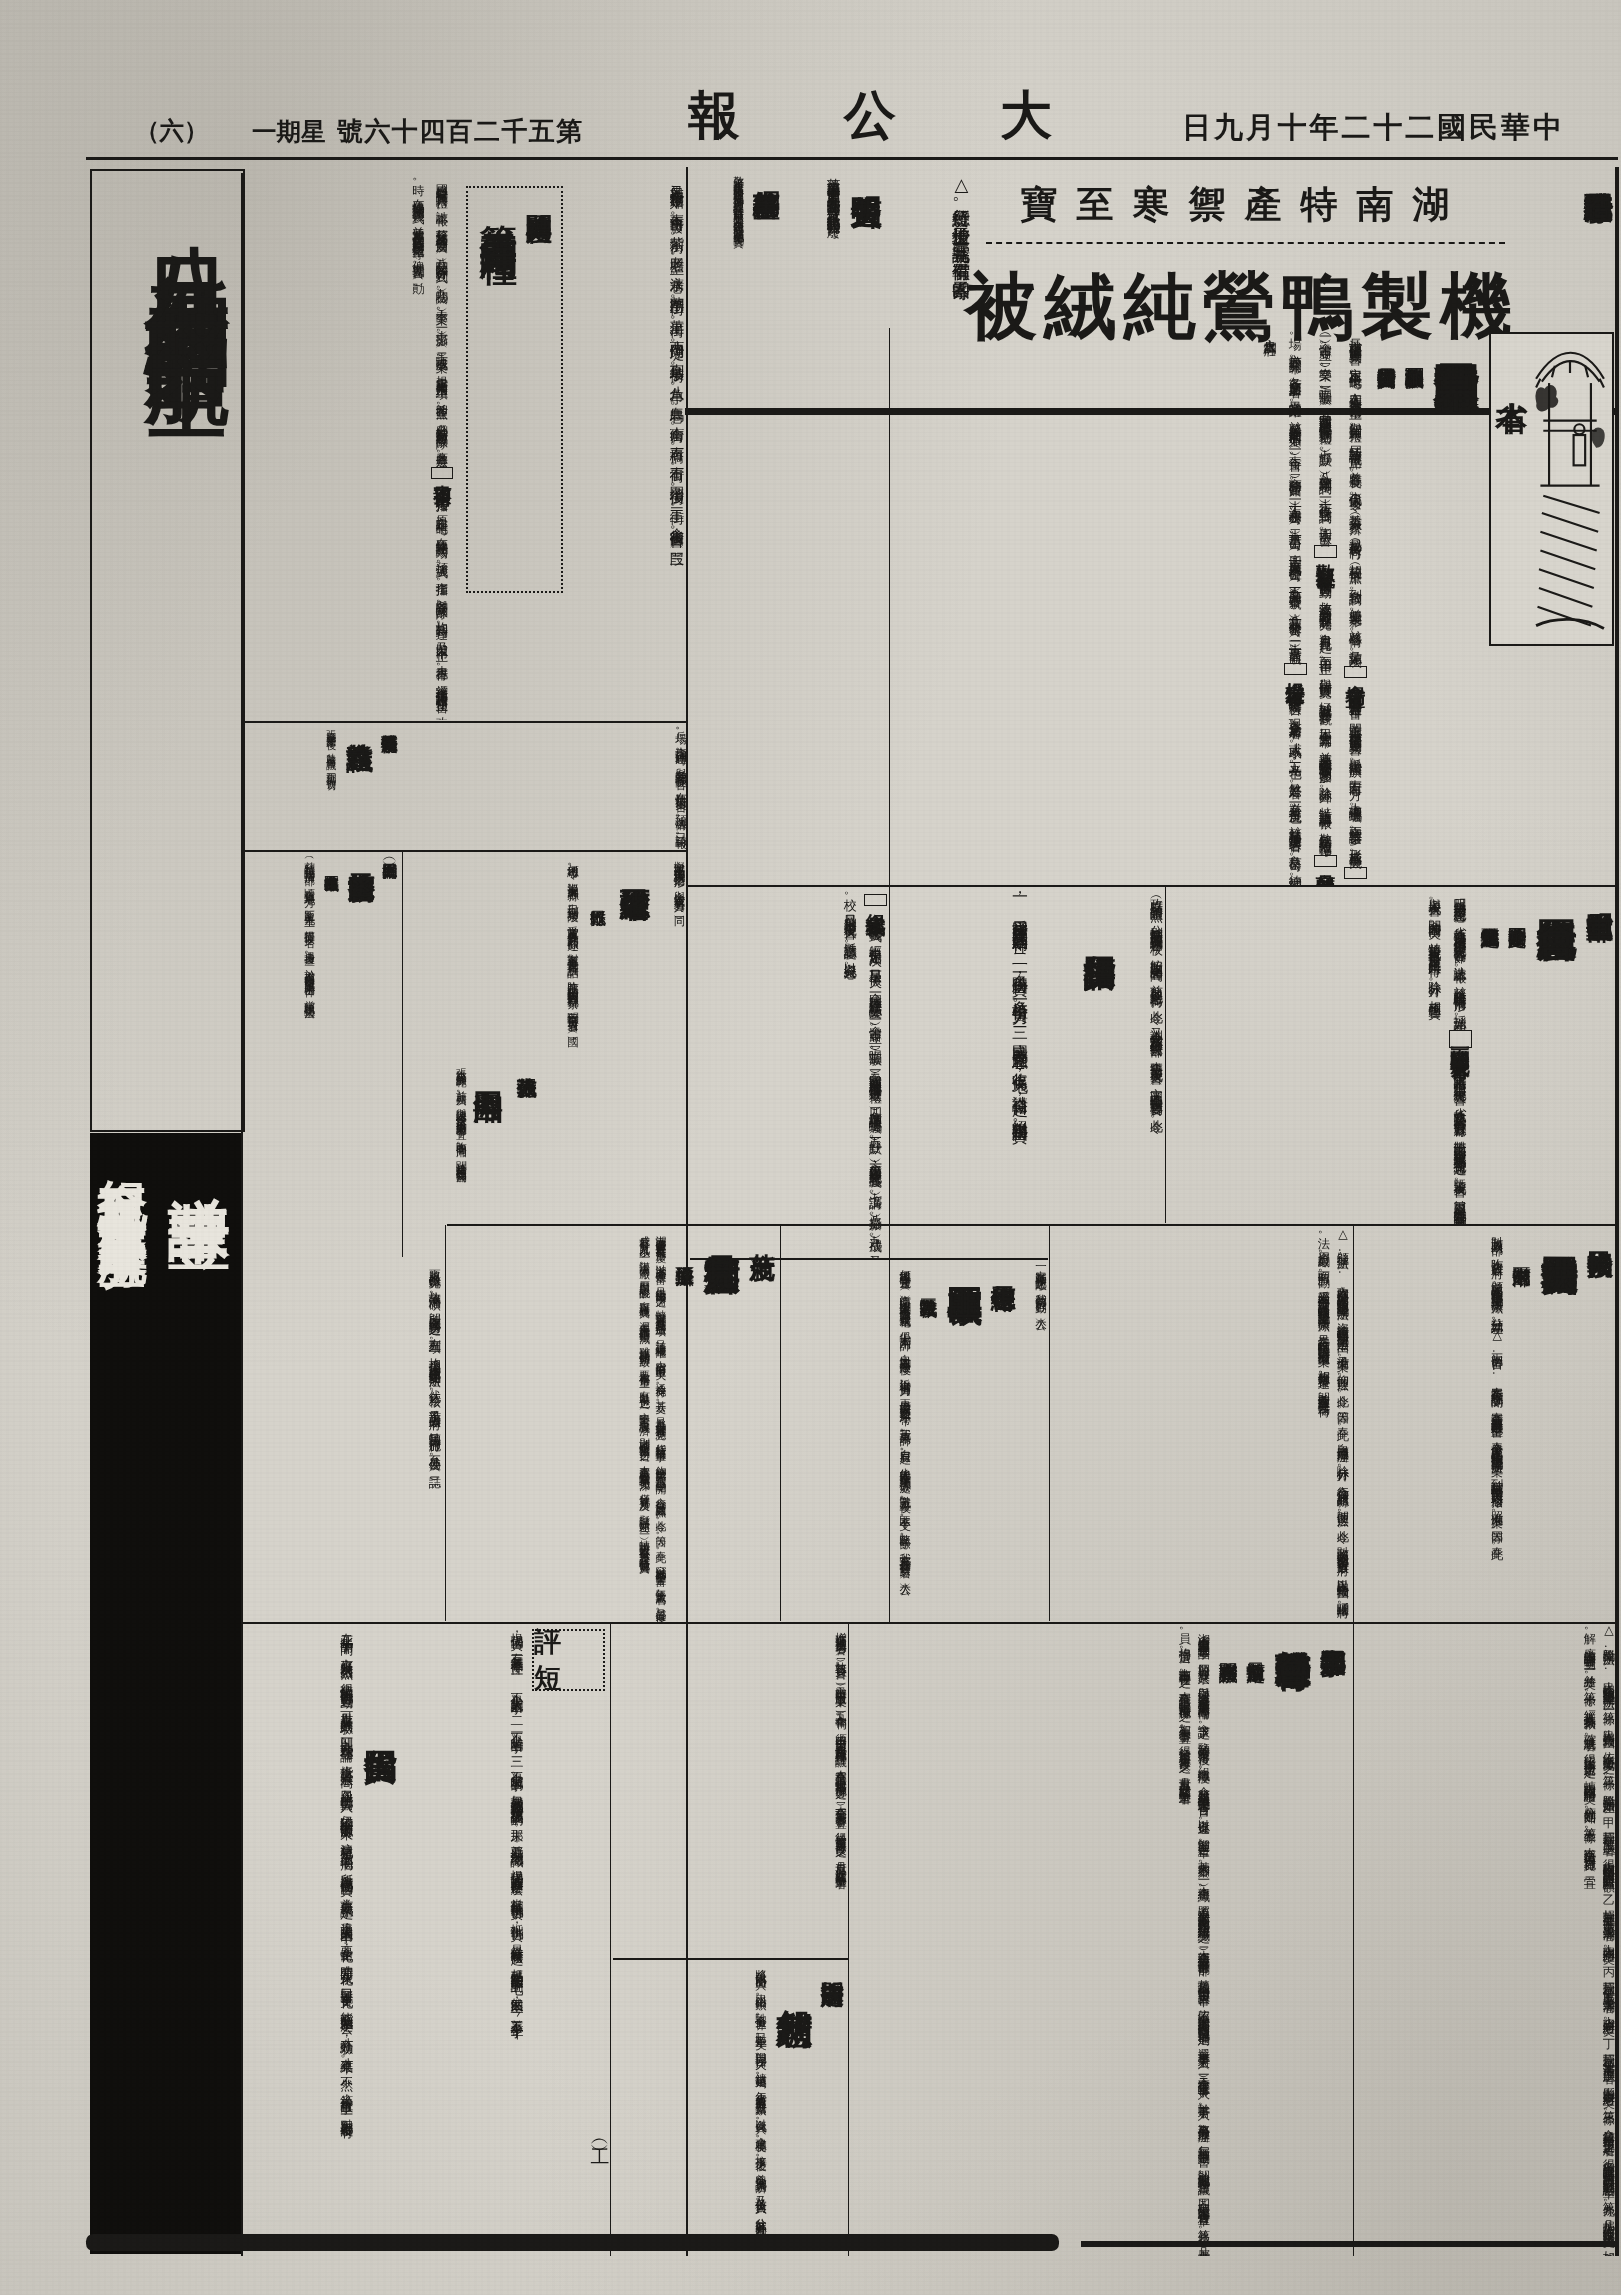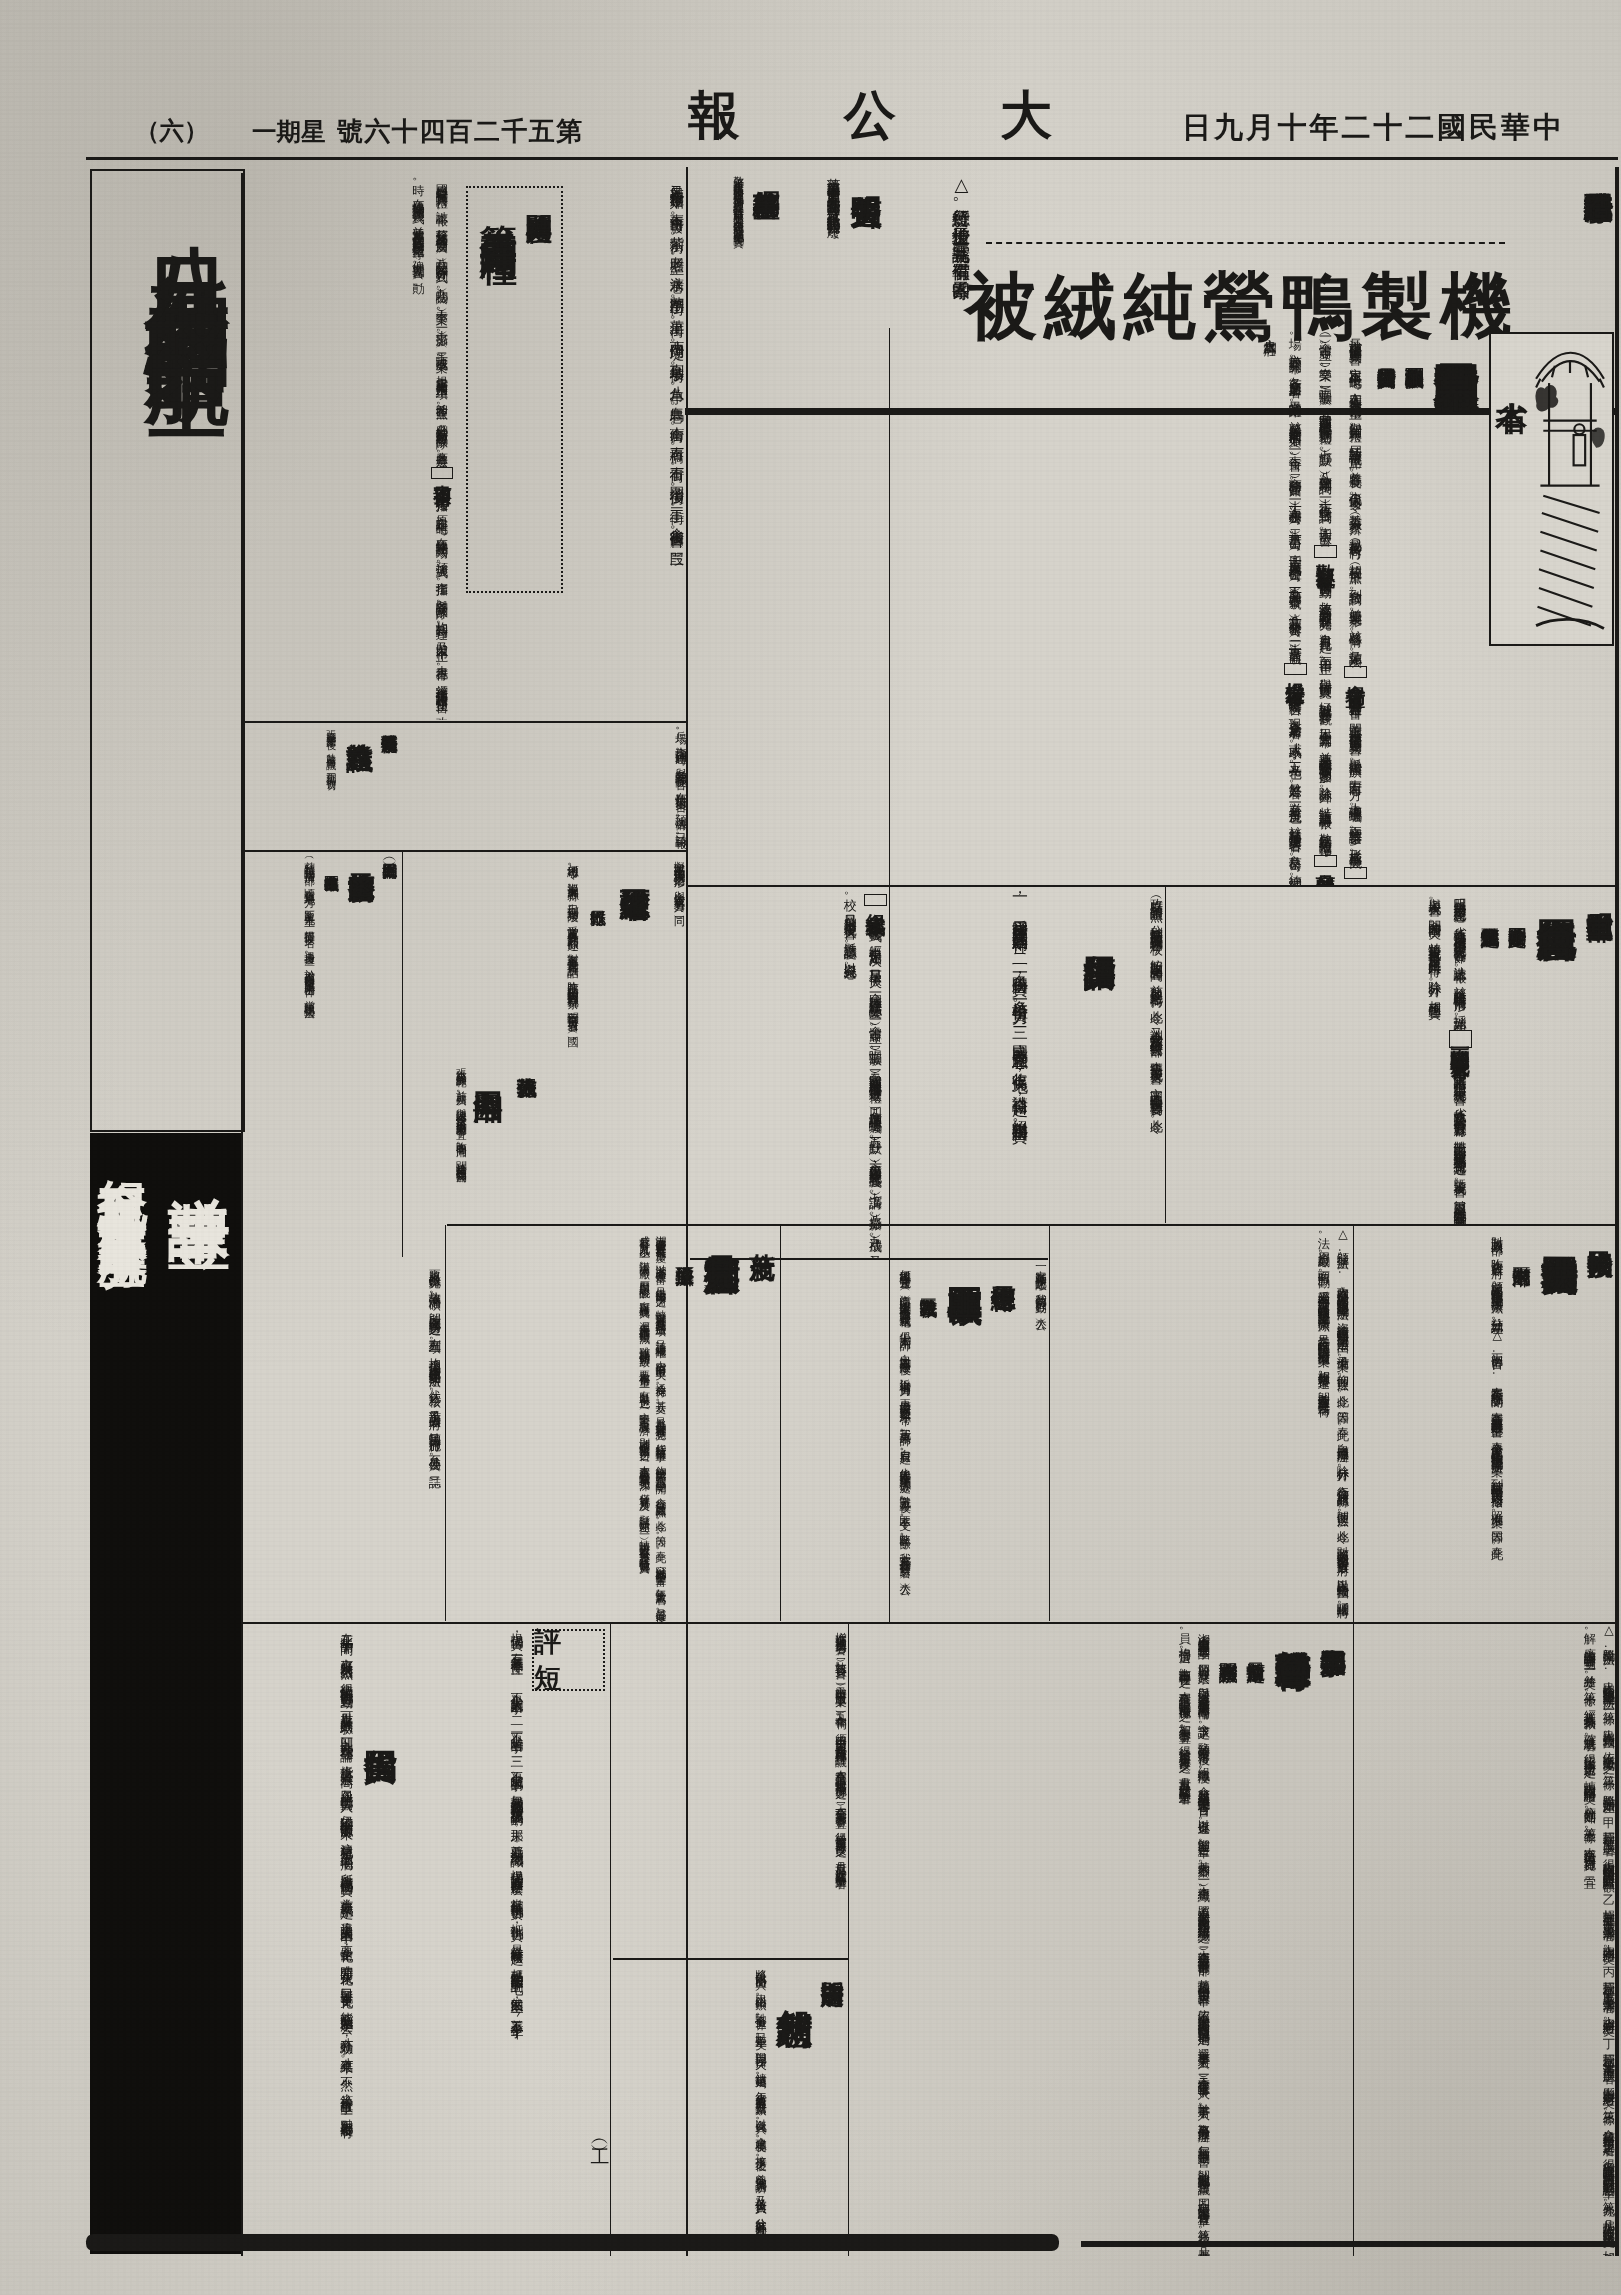--- a/index.html
+++ b/index.html
@@ -50,20 +50,21 @@
   <div class="blk blackad" style="left:90px;top:1133px;width:151px;height:1121px;">
     <div style="writing-mode:vertical-rl;margin:0 auto;">
       <div style="font-size:62px;font-weight:bold;letter-spacing:7.2px;padding-top:11.5px;">謙華豐</div>
       <div style="font-size:50px;font-weight:bold;letter-spacing:4.3px;padding-top:7.2px;">紀念五日起各貨大放盤幷送航空券</div>
 
     </div>
   </div>
 
   <div class="habs" style="left:892px;top:167px;width:726px;height:239px;">
     <div class="v" style="position:absolute;right:2.9px;top:2.9px;height:234px;font-size:29px;font-weight:bold;line-height:1.15;">長沙華泰羽絨公司專門製造</div>
+    <div style="position:absolute;left:86px;top:13px;width:533px;font-size:37px;font-weight:bold;letter-spacing:19px;text-align:center;">寶至寒禦產特南湖</div>
     <div style="position:absolute;left:94px;top:75px;width:519px;border-top:2.2px dashed #1b1a18;"></div>
     <div style="position:absolute;left:62px;top:92px;width:577px;font-size:72px;font-weight:bold;letter-spacing:7.2px;text-align:center;">被絨純鶯鴨製機</div>
     <div class="v" style="position:absolute;left:2.9px;top:7.2px;height:228px;width:79px;font-size:18px;line-height:1.5;">△總發行所。長沙上坡子街。電話二三二九號。備有價單。函索卽寄。</div>
   </div>
 
   <div class="blk" style="left:787px;top:167px;width:101px;height:239px;">
     <div style="font-size:32px;font-weight:bold;line-height:1.1;margin:0 4.3px;padding-top:4.3px;">遺失聲明</div>
     <div class="vbody" style="font-size:13.7px;">茲遺失萬國儲蓄會第三四九五六號季味農四分之一會單一紙特此登報聲明作廢</div>
   </div>
 

